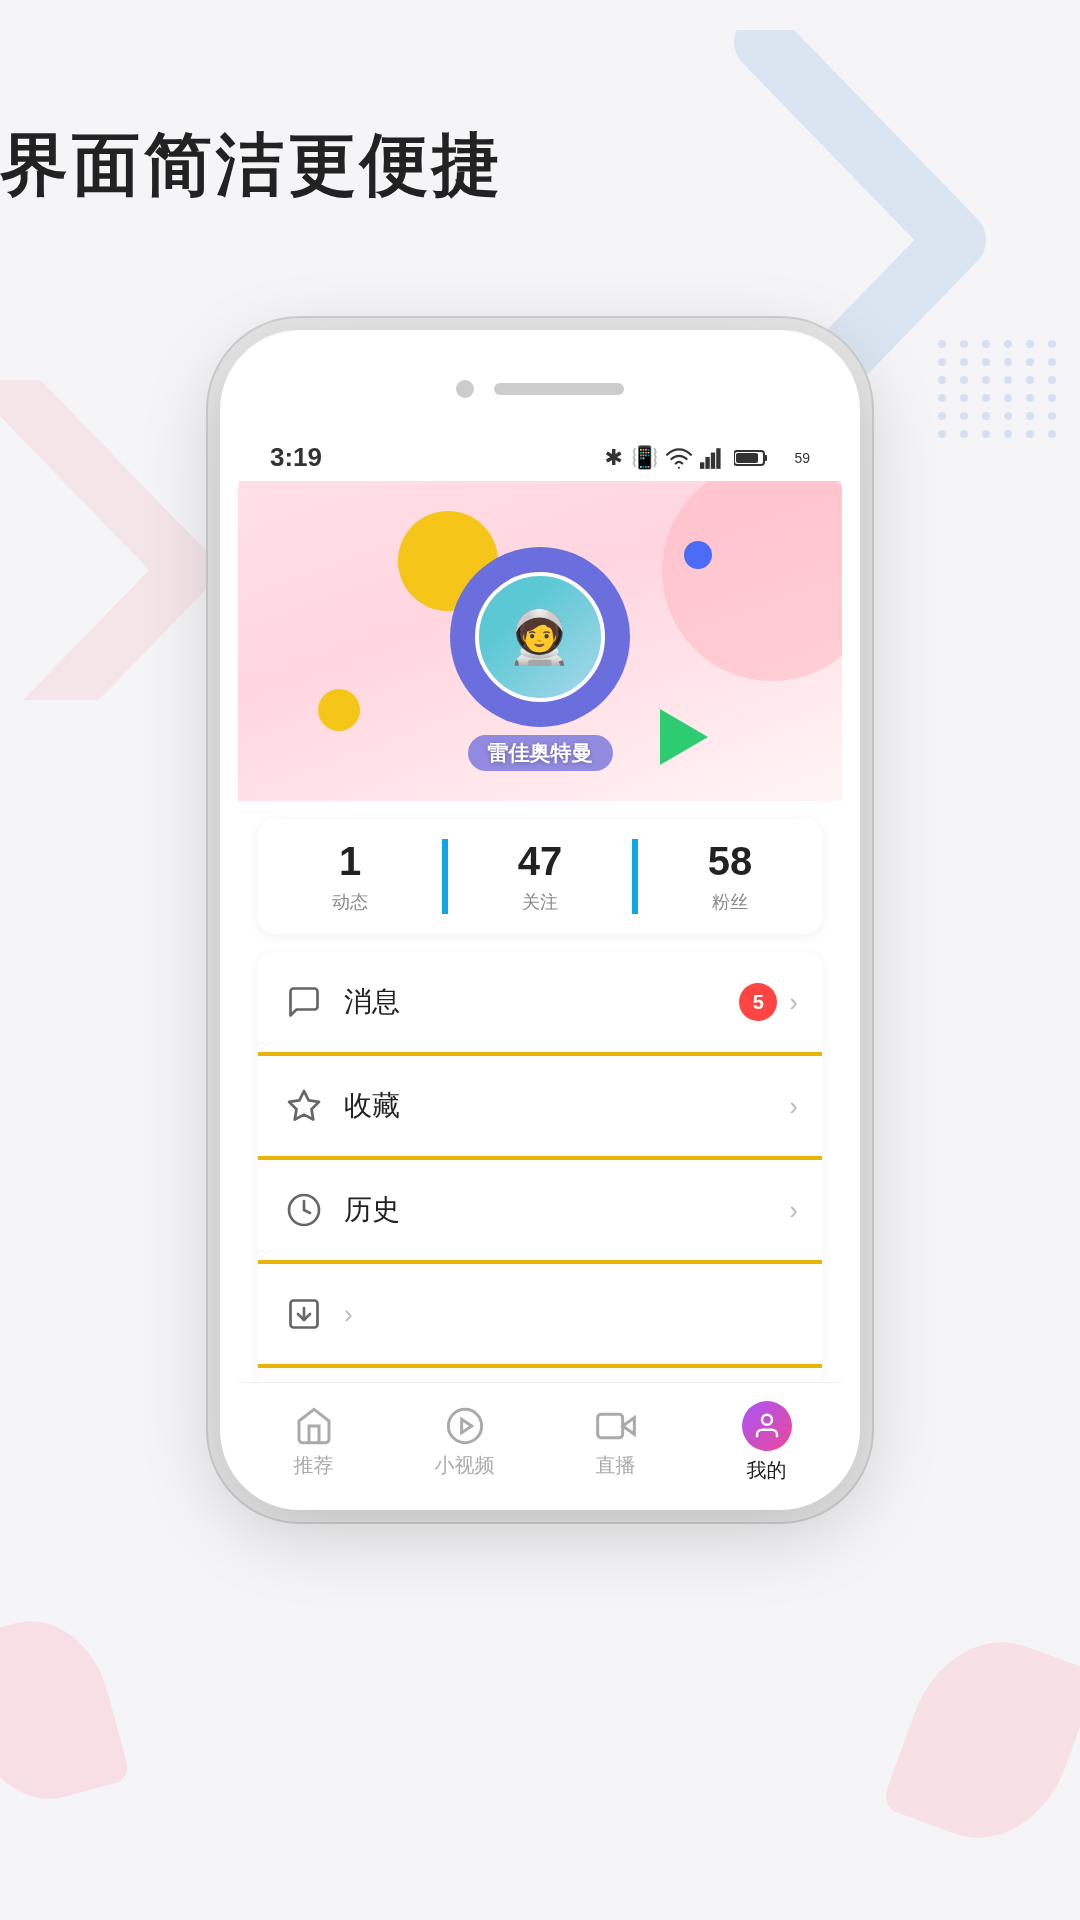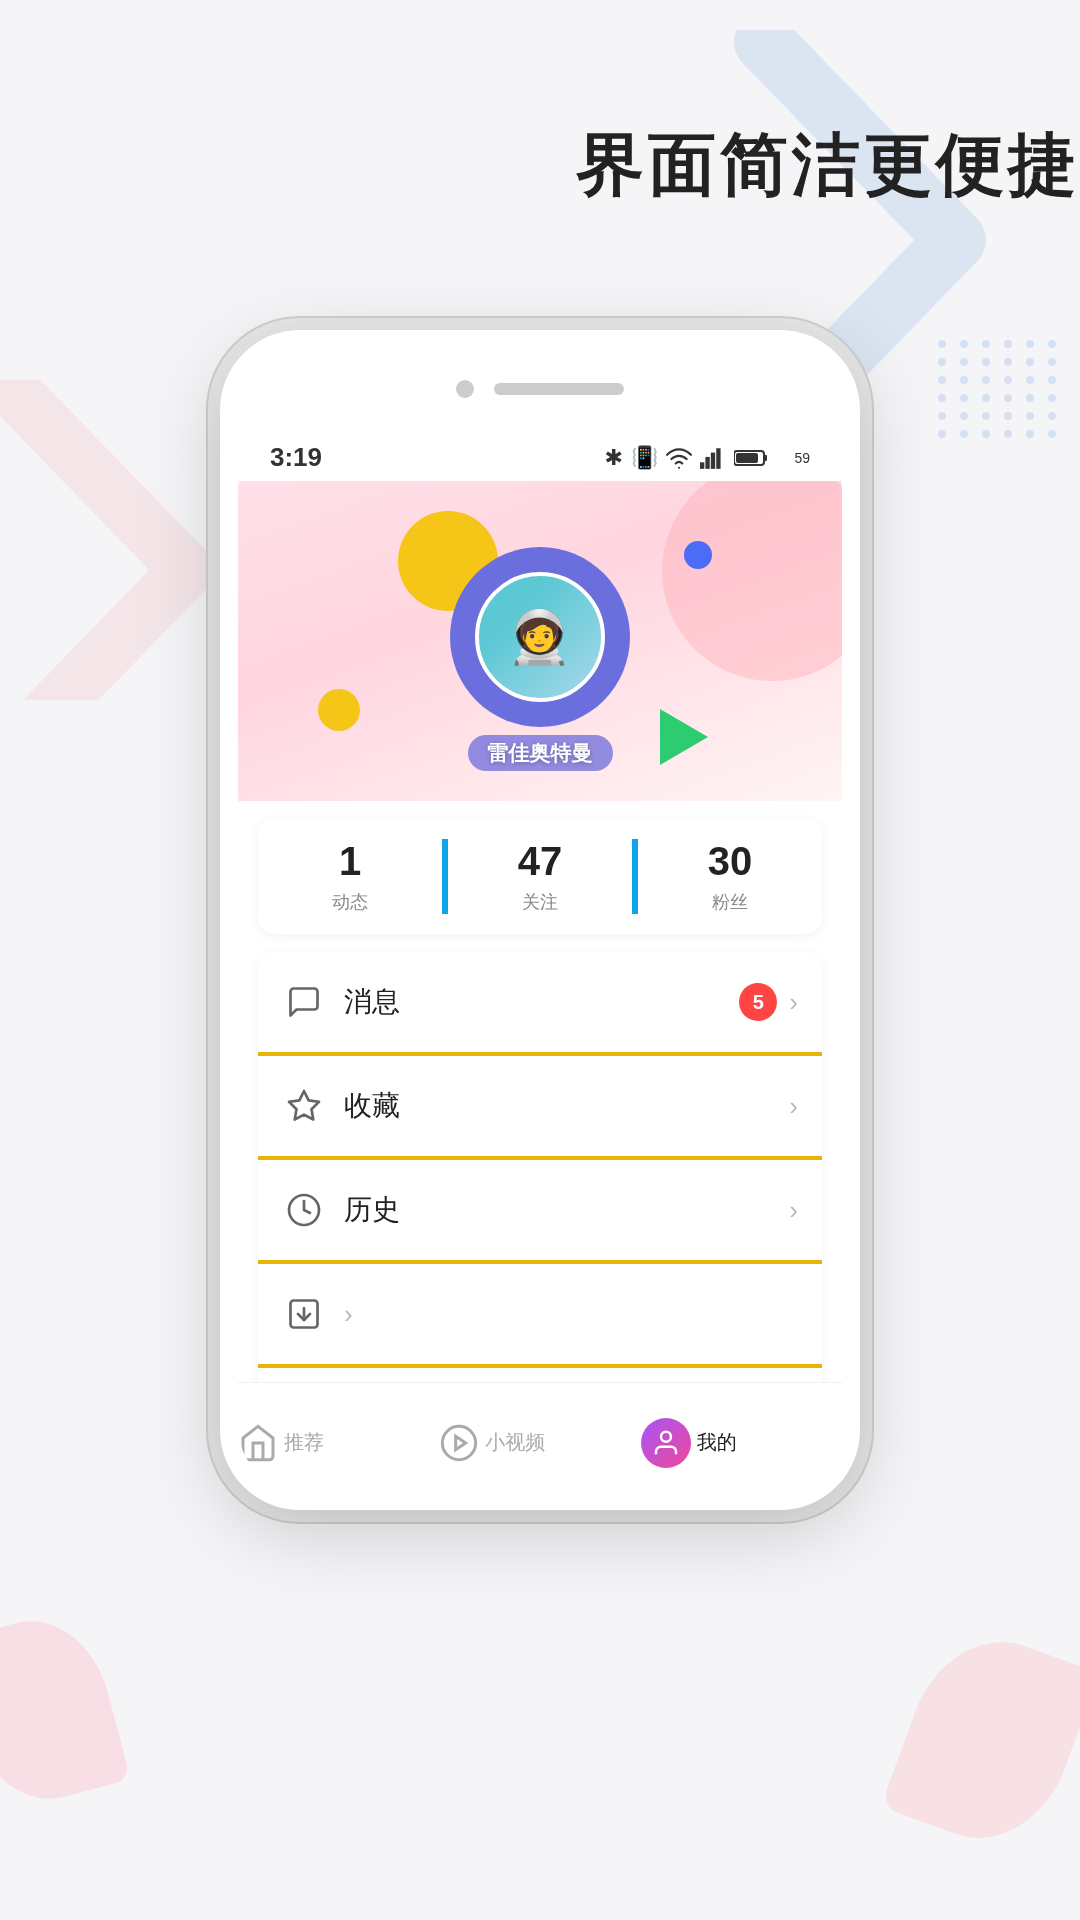--- a/index.html
+++ b/index.html
@@ -39,21 +39,21 @@
       width: 260px;
       height: 380px;
       opacity: 0.18;
     }
 
     
     .page-title {
       position: absolute;
       top: 120px;
       left: 0; right: 0;
-      text-align: right;
+      text-align: left;
       font-size: 68px;
       font-weight: 700;
       color: #222;
       letter-spacing: 4px;
     }
 
     
     .phone-wrapper {
       position: absolute;
       top: 330px;
@@ -354,21 +354,21 @@
       height: 110px;
       background: #fff;
       border-top: 1px solid #f0f0f0;
       display: flex;
       align-items: center;
     }
 
     .nav-item {
       flex: 1;
       display: flex;
-      flex-direction: row;
+      flex-direction: column;
       align-items: center;
       gap: 6px;
       padding-top: 10px;
     }
 
     .nav-icon {
       font-size: 36px;
       color: #aaa;
     }
 
@@ -541,21 +541,21 @@
       <div class="stats-row">
         <div class="stat-item">
           <span class="stat-number">1</span>
           <span class="stat-label">动态</span>
         </div>
         <div class="stat-item">
           <span class="stat-number">47</span>
           <span class="stat-label">关注</span>
         </div>
         <div class="stat-item">
-          <span class="stat-number">30</span>
+          <span class="stat-number">58</span>
           <span class="stat-label">粉丝</span>
         </div>
       </div>
 
       <div class="menu-list">
 
         <div class="menu-item">
           <div class="menu-icon">
             <svg width="36" height="36" viewBox="0 0 24 24" fill="none" stroke="#666" stroke-width="1.8" stroke-linecap="round" stroke-linejoin="round">
               <path d="M21 15a2 2 0 01-2 2H7l-4 4V5a2 2 0 012-2h14a2 2 0 012 2z"></path>
@@ -629,20 +629,27 @@
         </div>
 
         <div class="nav-item">
           <svg class="nav-icon" width="40" height="40" viewBox="0 0 24 24" fill="none" stroke="#aaa" stroke-width="1.8">
             <circle cx="12" cy="12" r="10"></circle>
             <polygon points="10 8 16 12 10 16 10 8"></polygon>
           </svg>
           <span class="nav-label">小视频</span>
         </div>
 
+        <div class="nav-item">
+          <svg class="nav-icon" width="40" height="40" viewBox="0 0 24 24" fill="none" stroke="#aaa" stroke-width="1.8">
+            <polygon points="23 7 16 12 23 17 23 7"></polygon>
+            <rect x="1" y="5" width="15" height="14" rx="2" ry="2"></rect>
+          </svg>
+          <span class="nav-label">直播</span>
+        </div>
 
         <div class="nav-item">
           <div class="nav-active-dot">
             <svg width="30" height="30" viewBox="0 0 24 24" fill="none" stroke="#fff" stroke-width="2">
               <path d="M20 21v-2a4 4 0 00-4-4H8a4 4 0 00-4 4v2"></path>
               <circle cx="12" cy="7" r="4"></circle>
             </svg>
           </div>
           <span class="nav-label active">我的</span>
         </div>

